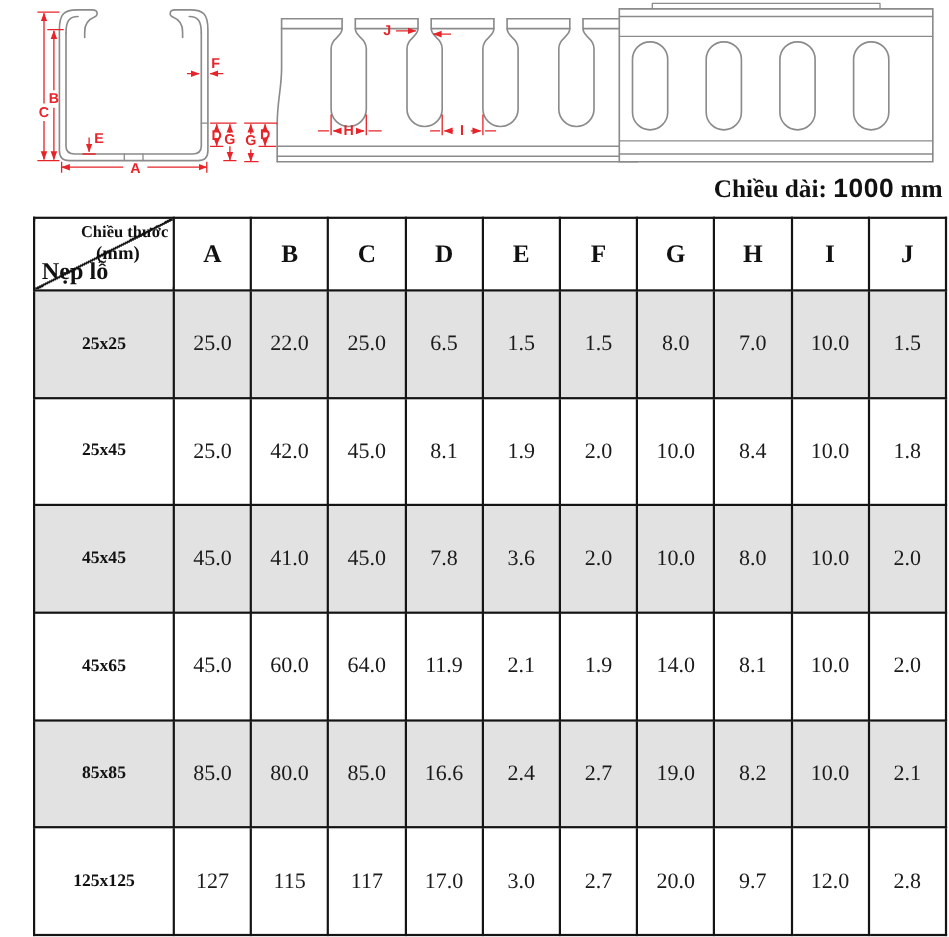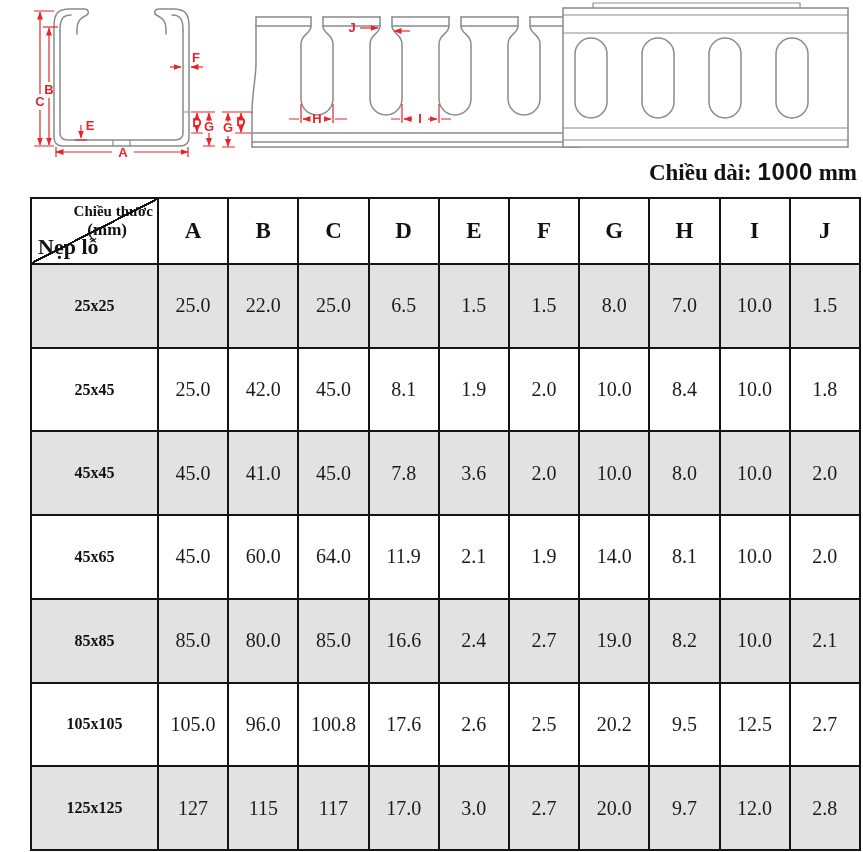--- a/index.html
+++ b/index.html
@@ -249,33 +249,20 @@
     <td class="val">85.0</td>
     <td class="val">16.6</td>
     <td class="val">2.4</td>
     <td class="val">2.7</td>
     <td class="val">19.0</td>
     <td class="val">8.2</td>
     <td class="val">10.0</td>
     <td class="val">2.1</td>
   </tr>
 
-  <tr>
-    <th class="size">105x105</th>
-    <td class="val">105.0</td>
-    <td class="val">96.0</td>
-    <td class="val">100.8</td>
-    <td class="val">17.6</td>
-    <td class="val">2.6</td>
-    <td class="val">2.5</td>
-    <td class="val">20.2</td>
-    <td class="val">9.5</td>
-    <td class="val">12.5</td>
-    <td class="val">2.7</td>
-  </tr>
 
   <tr>
     <th class="size">125x125</th>
     <td class="val">127</td>
     <td class="val">115</td>
     <td class="val">117</td>
     <td class="val">17.0</td>
     <td class="val">3.0</td>
     <td class="val">2.7</td>
     <td class="val">20.0</td>

